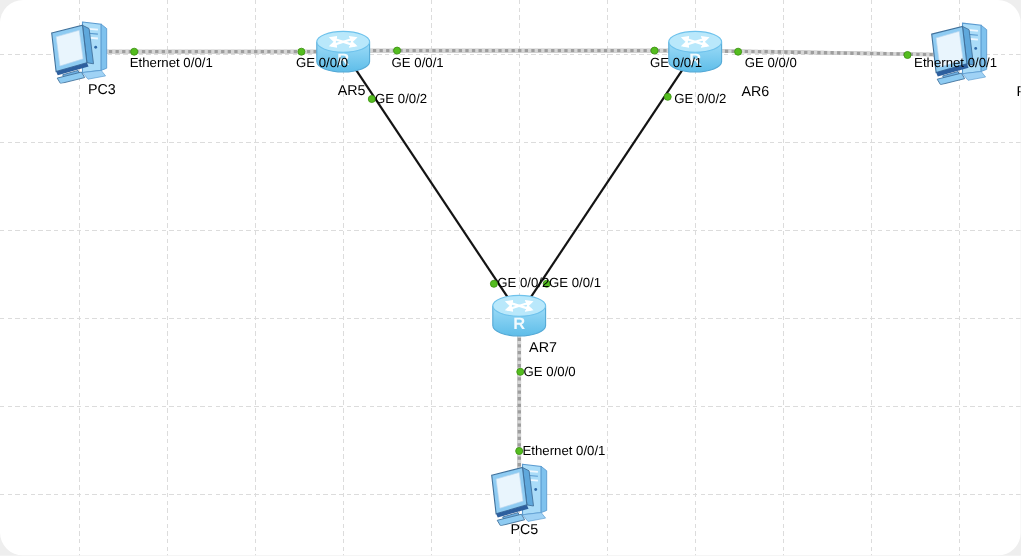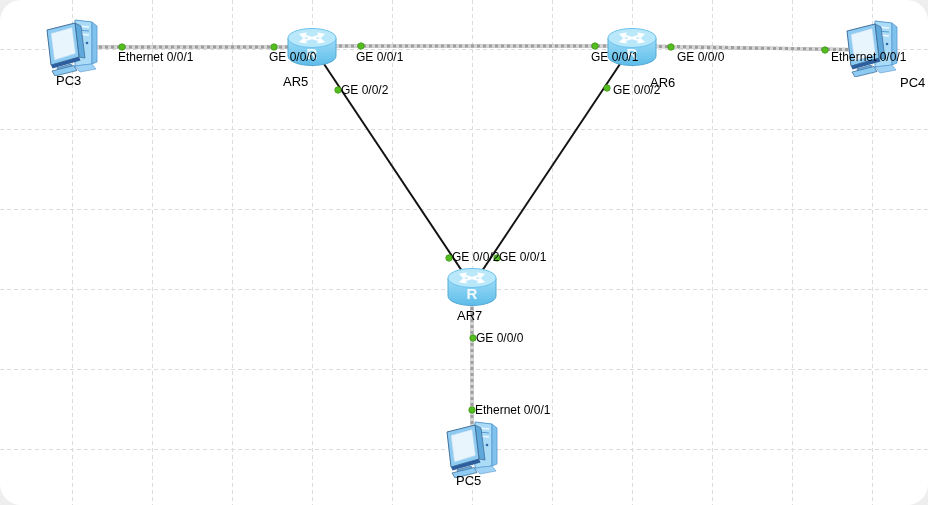--- a/index.html
+++ b/index.html
@@ -16,21 +16,21 @@
   .gridline{stroke:var(--grid); stroke-width:1; stroke-dasharray:4 3; shape-rendering:crispEdges;}
   .cu-base{stroke:var(--link-base); stroke-width:3.4; fill:none;}
   .cu-dash{stroke:var(--link-dash); stroke-width:3.4; fill:none; stroke-dasharray:3 3;}
   .serial{stroke:var(--link-serial); stroke-width:2; fill:none;}
   .pdot{fill:var(--dot); stroke:var(--dot-stroke); stroke-width:0.8;}
   .dev{position:absolute; overflow:visible;}
   .lbl{
     position:absolute; color:var(--label); white-space:nowrap;
     font-size:12px; line-height:13px; letter-spacing:0px;
   }
-  .devname{font-size:13px;}
+  .devname{font-size:13px;margin-left:24px;}
   .hidden-defs{position:absolute; width:0; height:0; overflow:hidden;}
 </style>
 </head>
 <body>
 
 <svg class="hidden-defs" aria-hidden="true">
   <defs>
     <linearGradient id="rtrGrad" x1="0" y1="0" x2="0" y2="1">
       <stop offset="0" stop-color="#9edcf8"></stop>
       <stop offset="1" stop-color="#5ebde9"></stop>
@@ -162,15 +162,15 @@
   <div class="lbl" style="left:452px;top:251px">GE 0/0/2</div>
   <div class="lbl" style="left:499px;top:251px">GE 0/0/1</div>
   <div class="lbl" style="left:476px;top:332px">GE 0/0/0</div>
   <div class="lbl" style="left:475px;top:404px">Ethernet 0/0/1</div>
 
   <div class="lbl devname" style="left:56px;top:74px">PC3</div>
   <div class="lbl devname" style="left:283px;top:75px">AR5</div>
   <div class="lbl devname" style="left:650px;top:76px">AR6</div>
   <div class="lbl devname" style="left:900px;top:76px">PC4</div>
   <div class="lbl devname" style="left:457px;top:309px">AR7</div>
-  <div class="lbl devname" style="left:456px;top:474px">PC5</div>
+  <div class="lbl devname" style="left:440px;top:474px">PC5</div>
 
 </div>
 
 </body></html>

